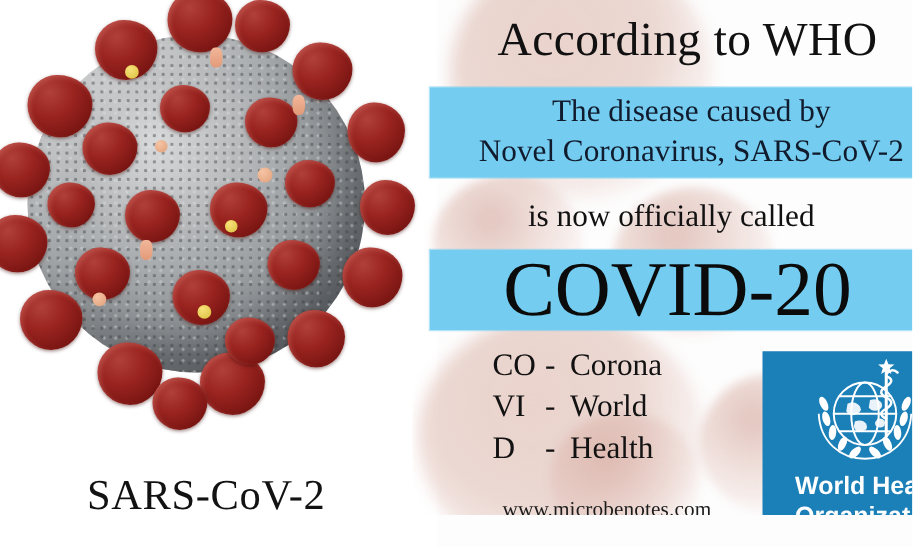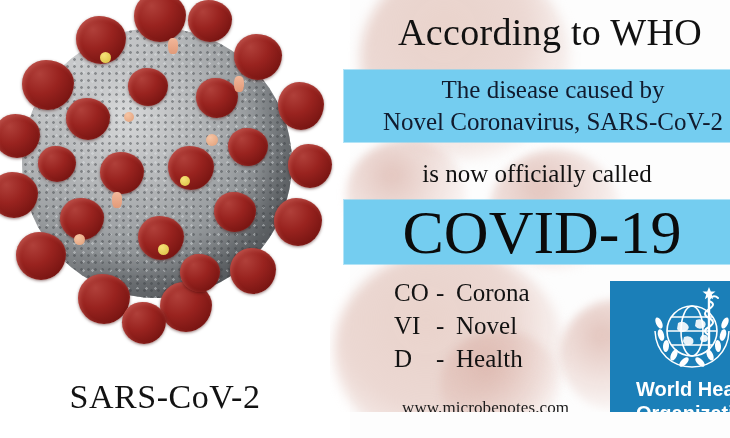--- a/index.html
+++ b/index.html
@@ -274,28 +274,28 @@
     <div class="band band-2"></div>
 
     <div class="headline">According to WHO</div>
 
     <div class="band-line band-line-1">The disease caused by</div>
 
     <div class="band-line band-line-2">Novel Coronavirus, SARS-CoV-2</div>
 
     <div class="mid-line">is now officially called</div>
 
-    <div class="covid-word">COVID-19</div>
+    <div class="covid-word">COVID-20</div>
 
     <div class="acronym-list">
       <span class="acronym-row">
         <span class="acr-key">CO</span><span class="acr-dash">-</span><span class="acr-val">Corona</span>
       </span>
       <span class="acronym-row">
-        <span class="acr-key">VI</span><span class="acr-dash">-</span><span class="acr-val">Novel</span>
+        <span class="acr-key">VI</span><span class="acr-dash">-</span><span class="acr-val">World</span>
       </span>
       <span class="acronym-row">
         <span class="acr-key">D</span><span class="acr-dash">-</span><span class="acr-val">Health</span>
       </span>
     </div>
 
     <div class="site-url">www.microbenotes.com</div>
 
     <div class="who-badge">
       <svg class="who-emblem" viewBox="0 0 104 88" aria-hidden="true">

